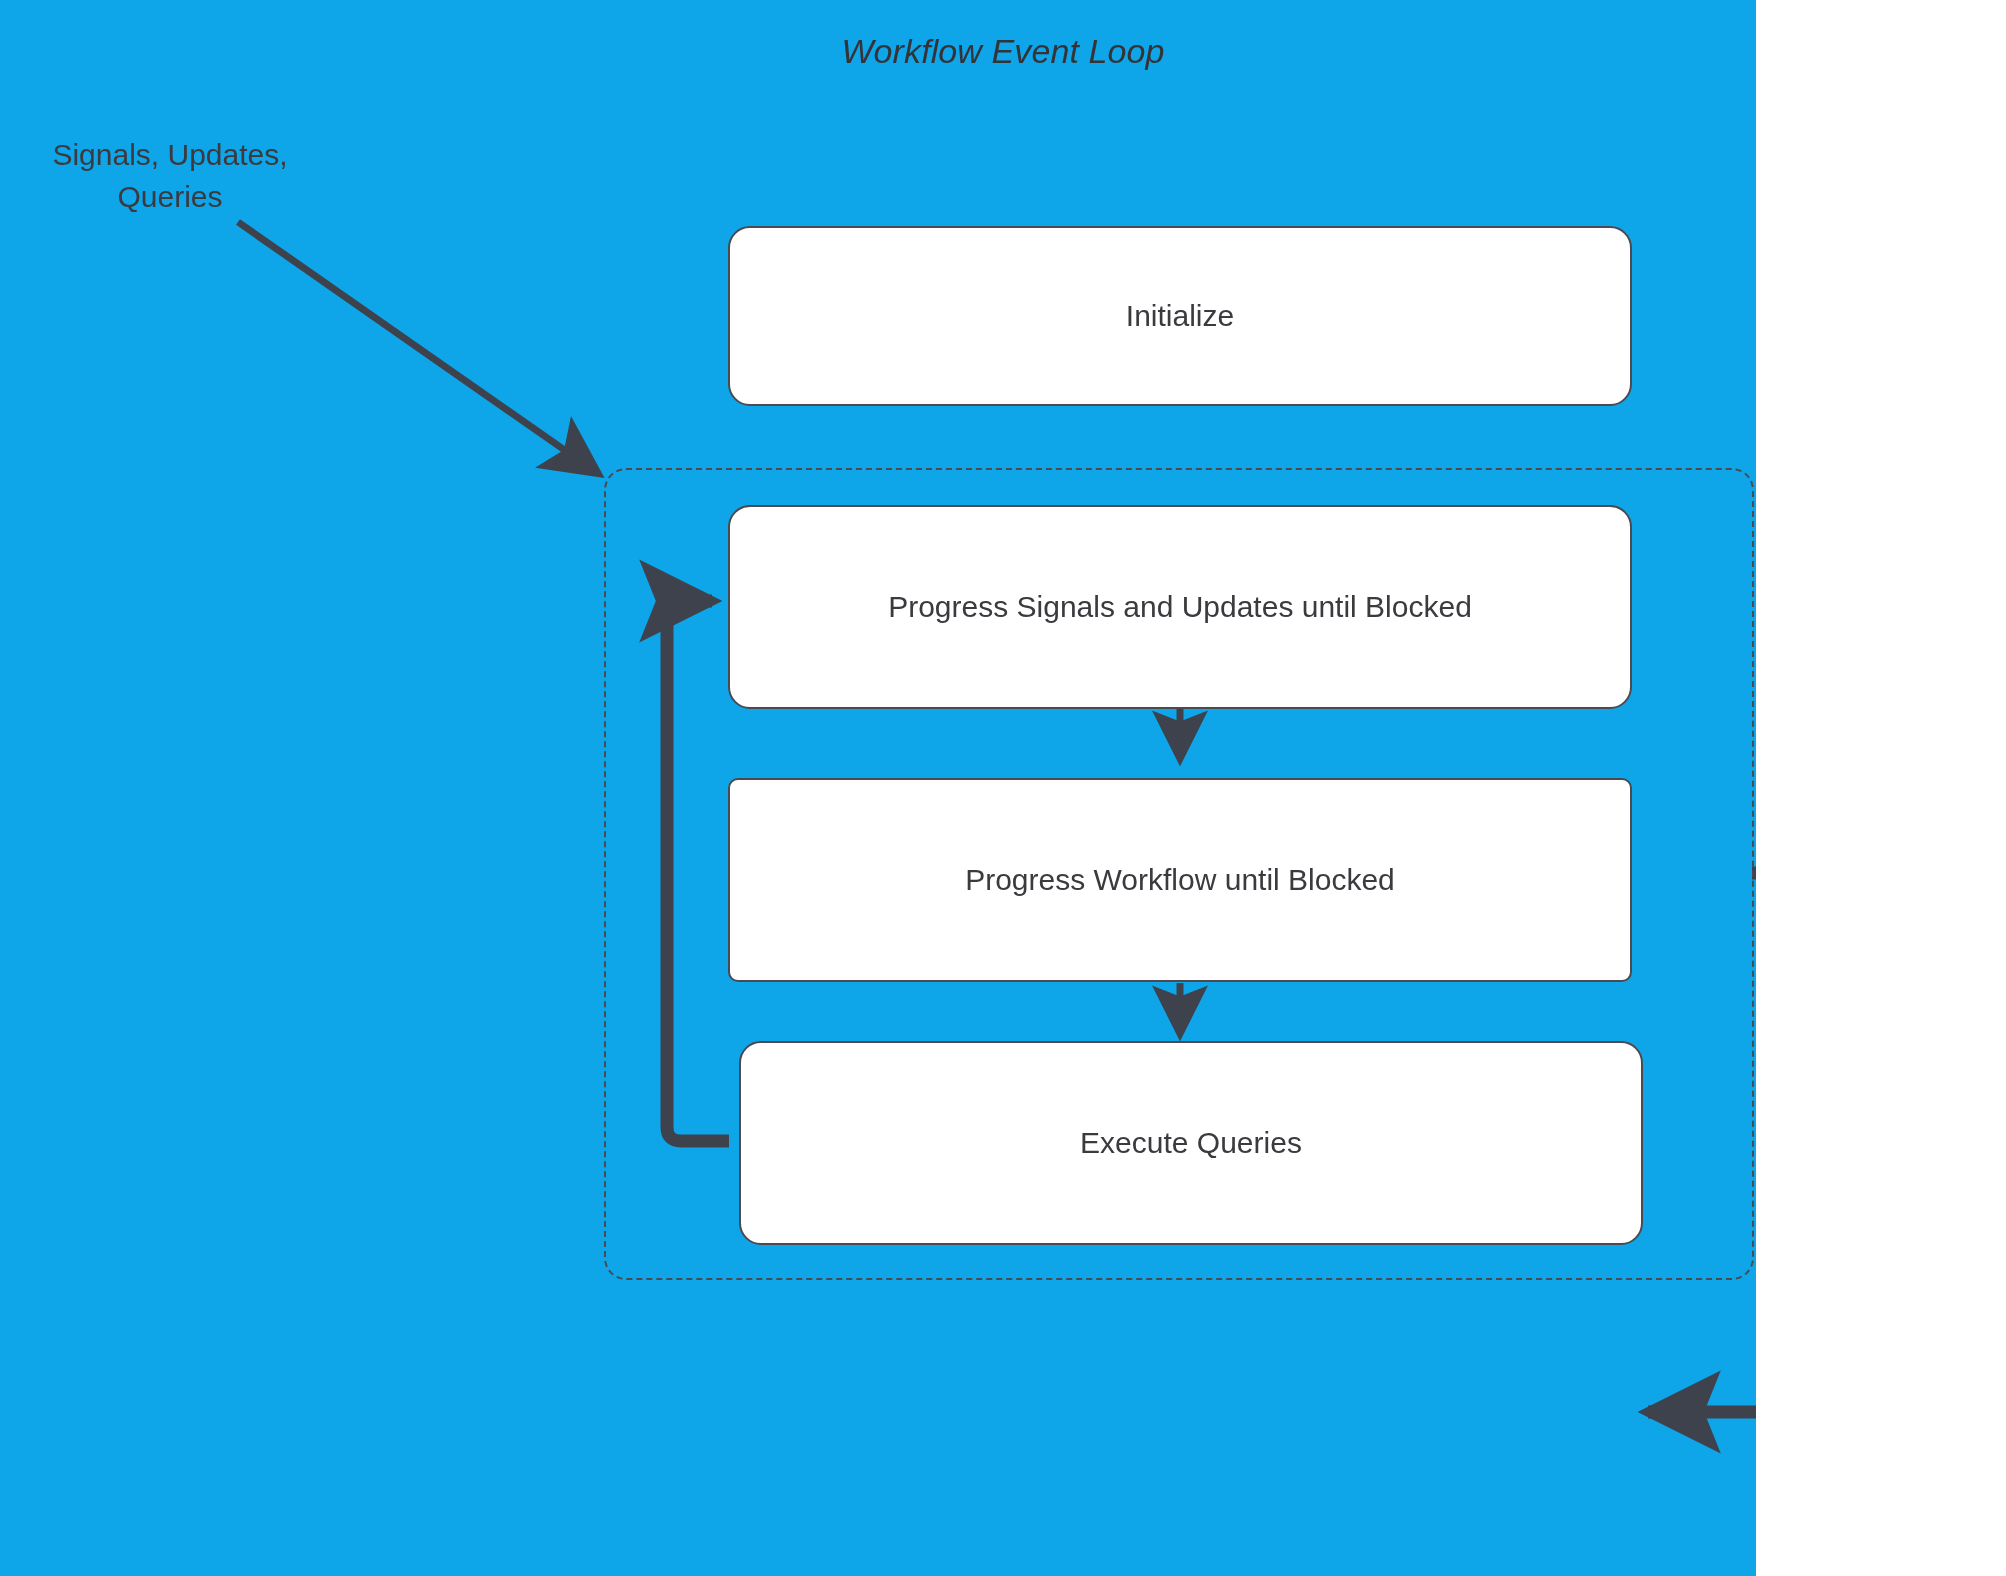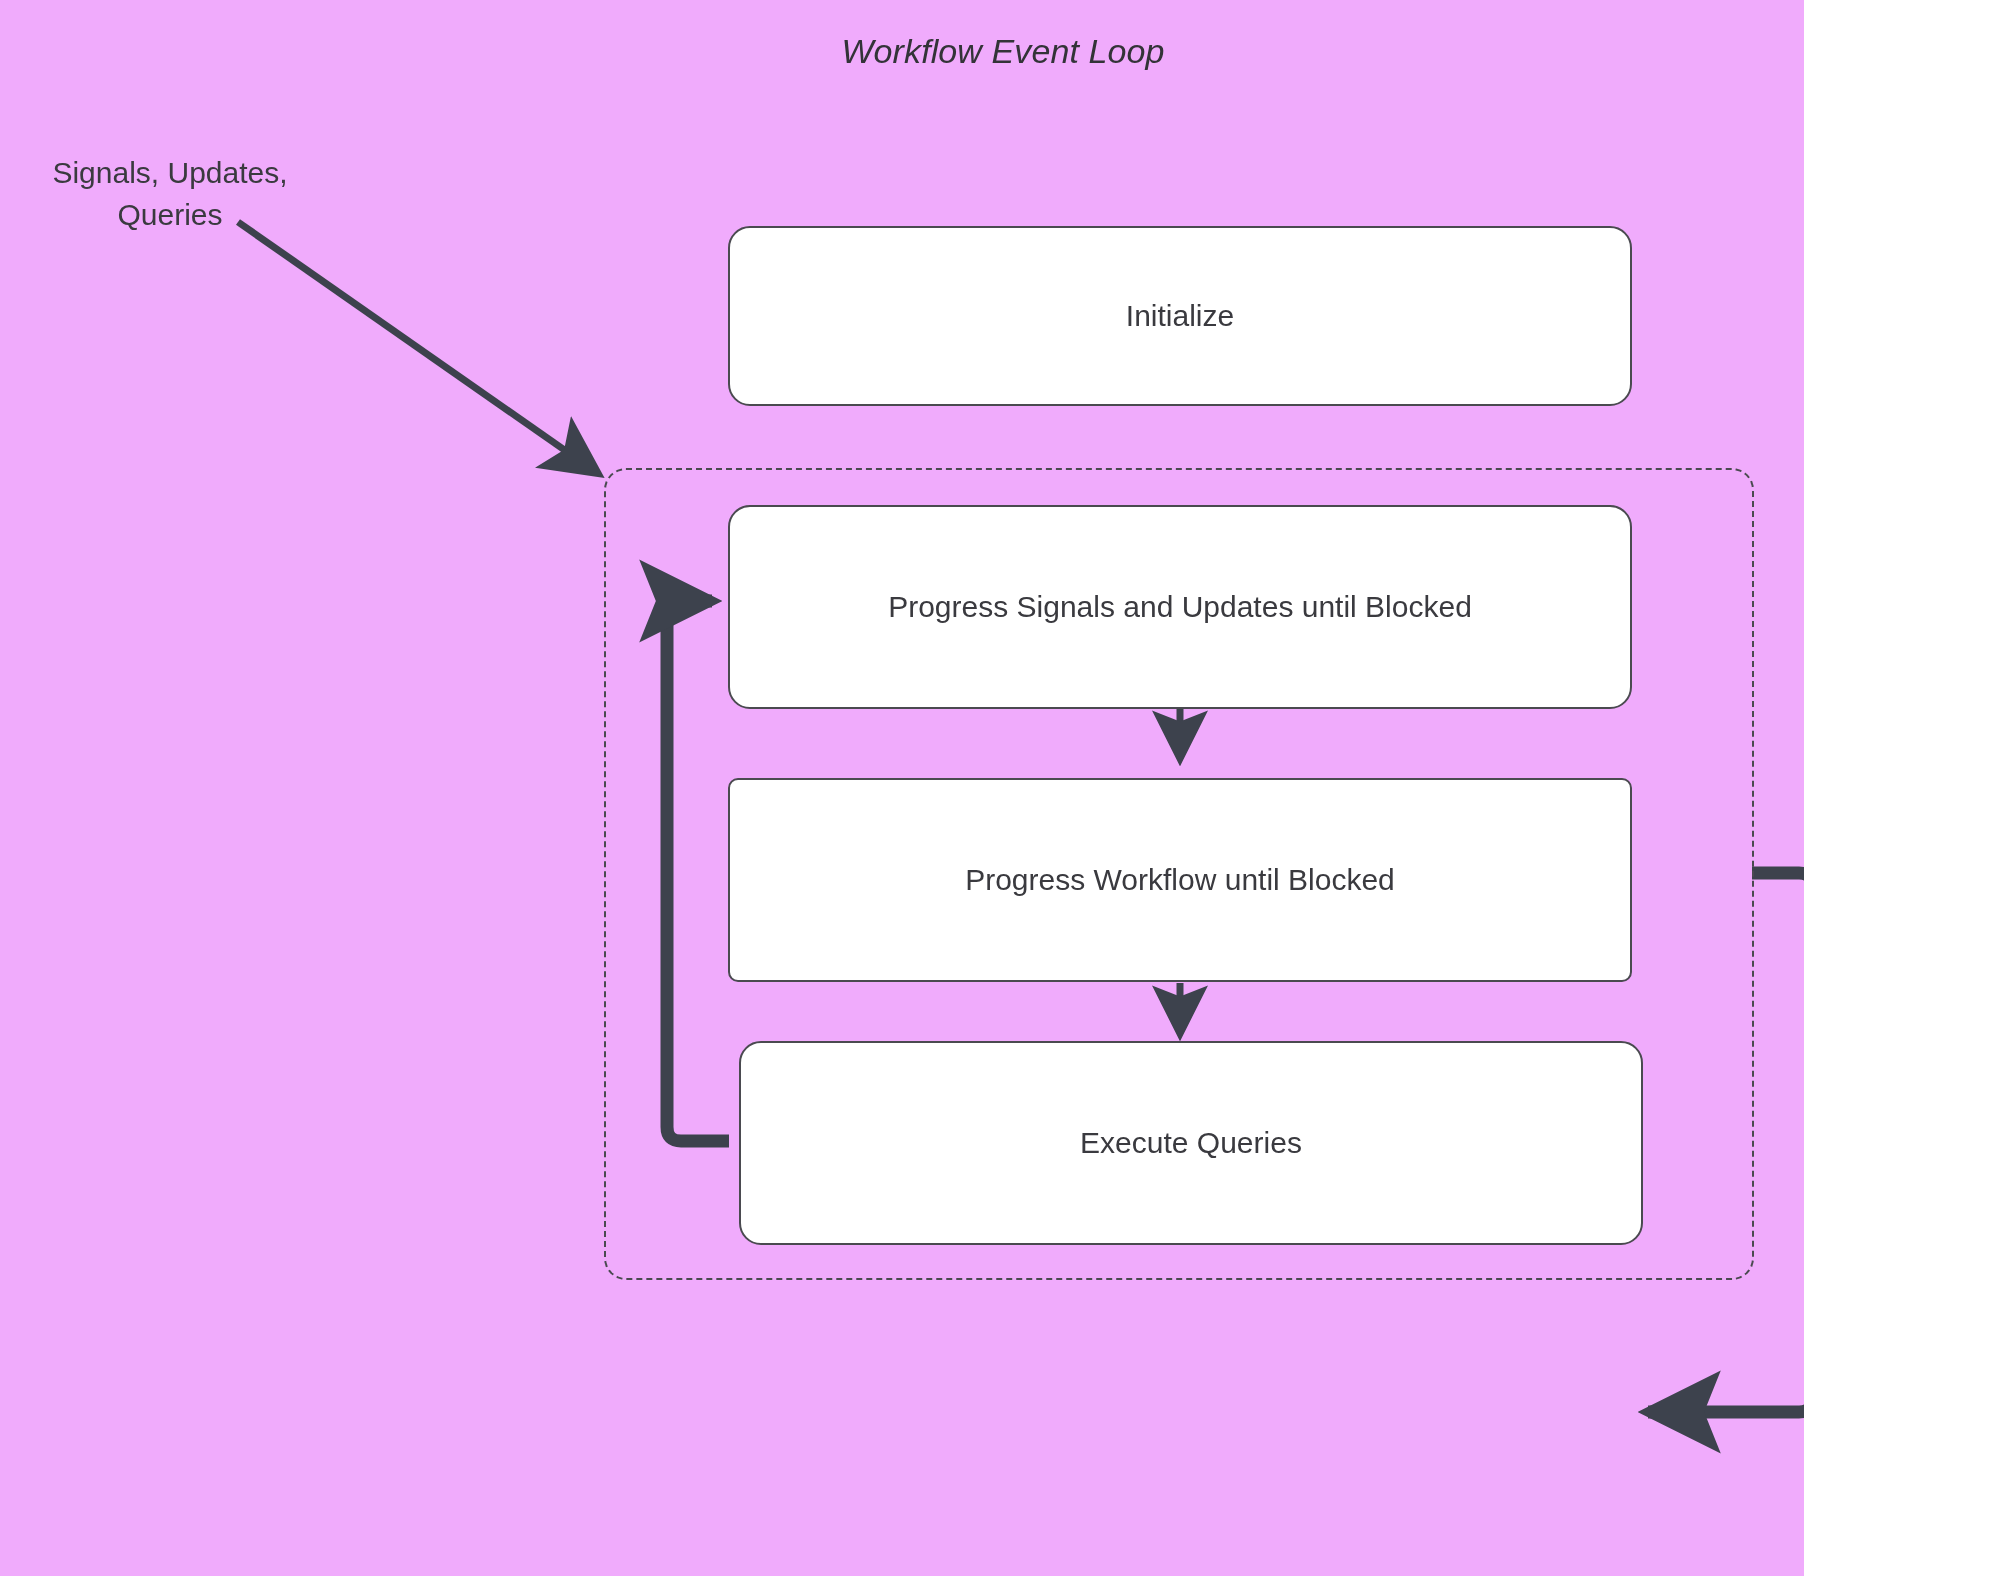--- a/index.html
+++ b/index.html
@@ -7,23 +7,22 @@
     padding: 0;
     background: #ffffff;
   }
   body {
     font-family: "Liberation Sans", sans-serif;
   }
   #canvas {
     position: relative;
     width: 1756px;
     height: 1576px;
-    background: #f0abfc;
+    background: #0ea5e9;
     overflow: hidden;
-    padding-left: 48px;
   }
   #svg-layer {
     position: absolute;
     left: 0;
     top: 0;
     width: 2006px;
     height: 1576px;
   }
   .diagram-title {
     position: absolute;
@@ -32,21 +31,21 @@
     width: 2006px;
     text-align: center;
     font-style: italic;
     font-size: 34px;
     color: #333338;
     letter-spacing: 0.1px;
   }
   .ext-label {
     position: absolute;
     left: 20px;
-    top: 152px;
+    top: 134px;
     width: 300px;
     text-align: center;
     font-size: 30px;
     line-height: 42px;
     color: #3a3a3f;
   }
   .node-box {
     position: absolute;
     box-sizing: border-box;
     border: 2px solid #4a4a50;

